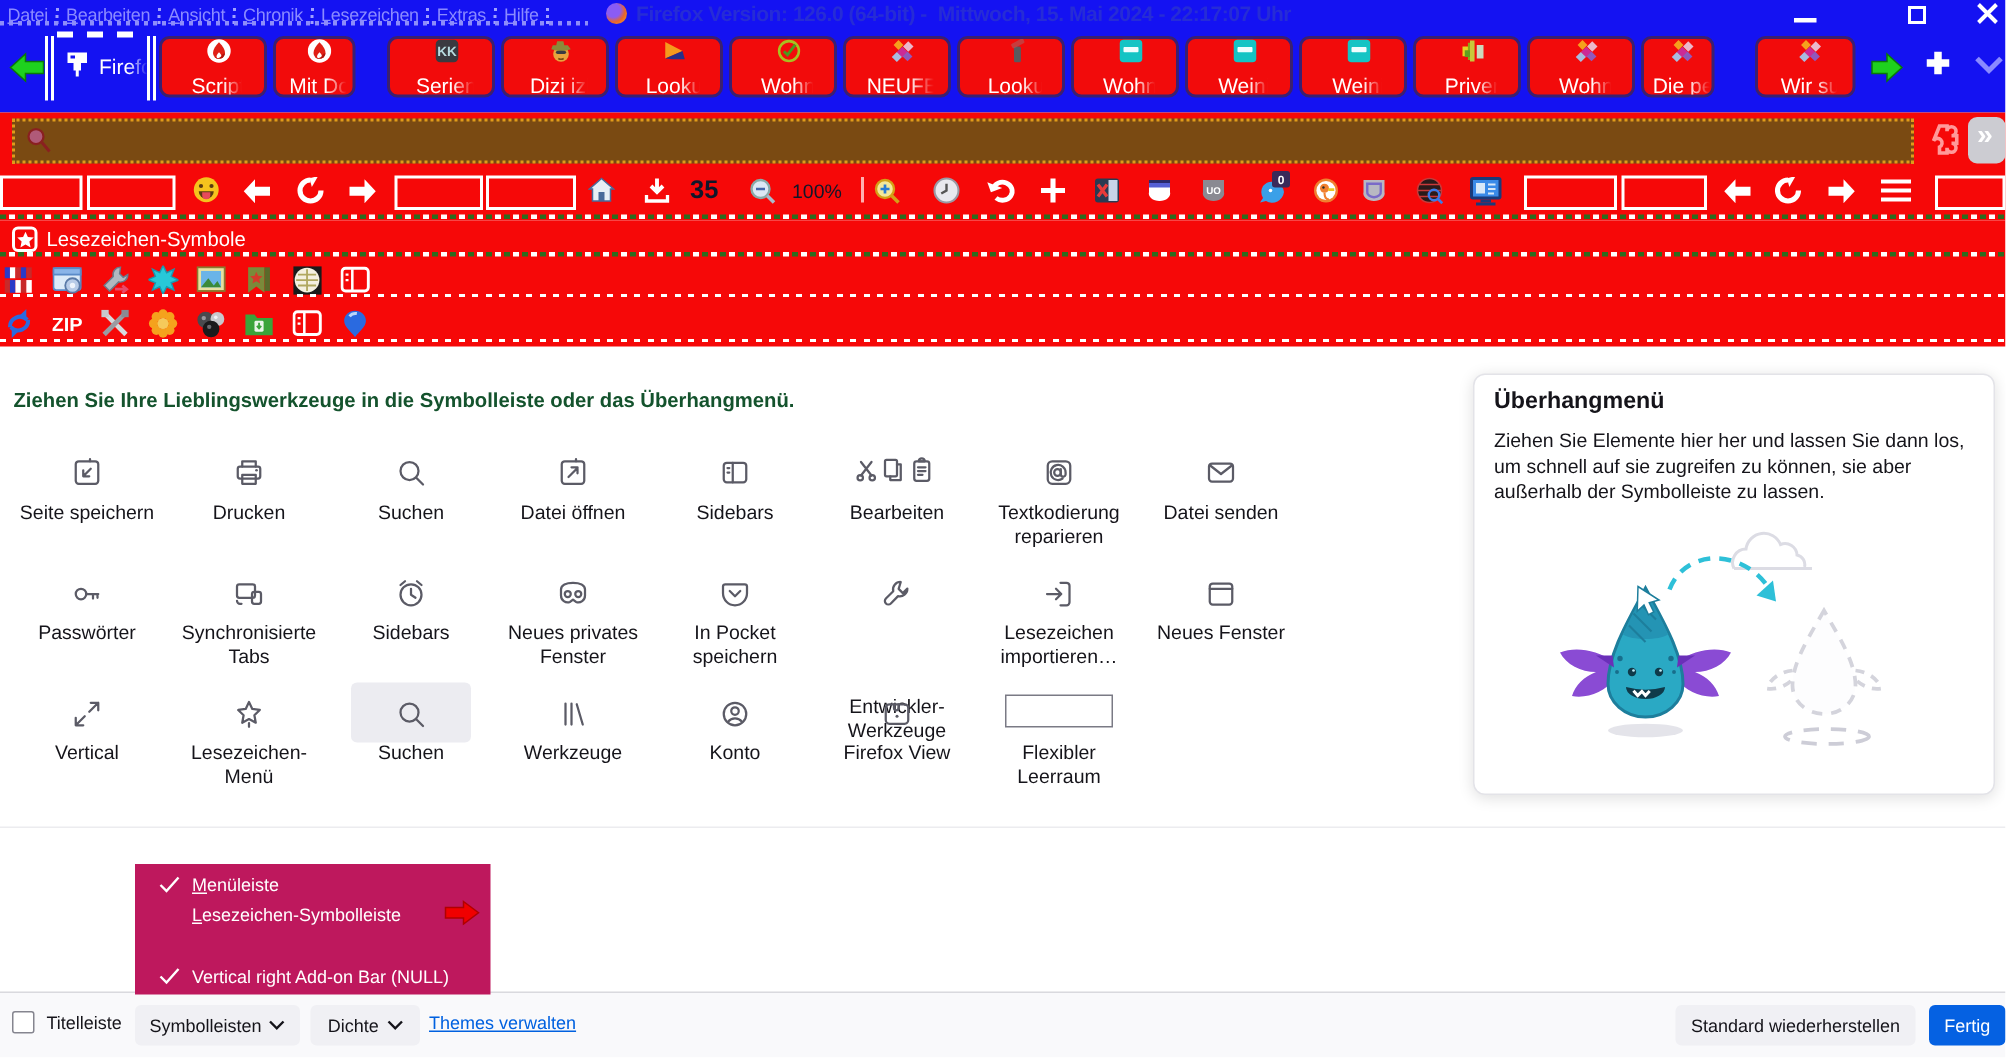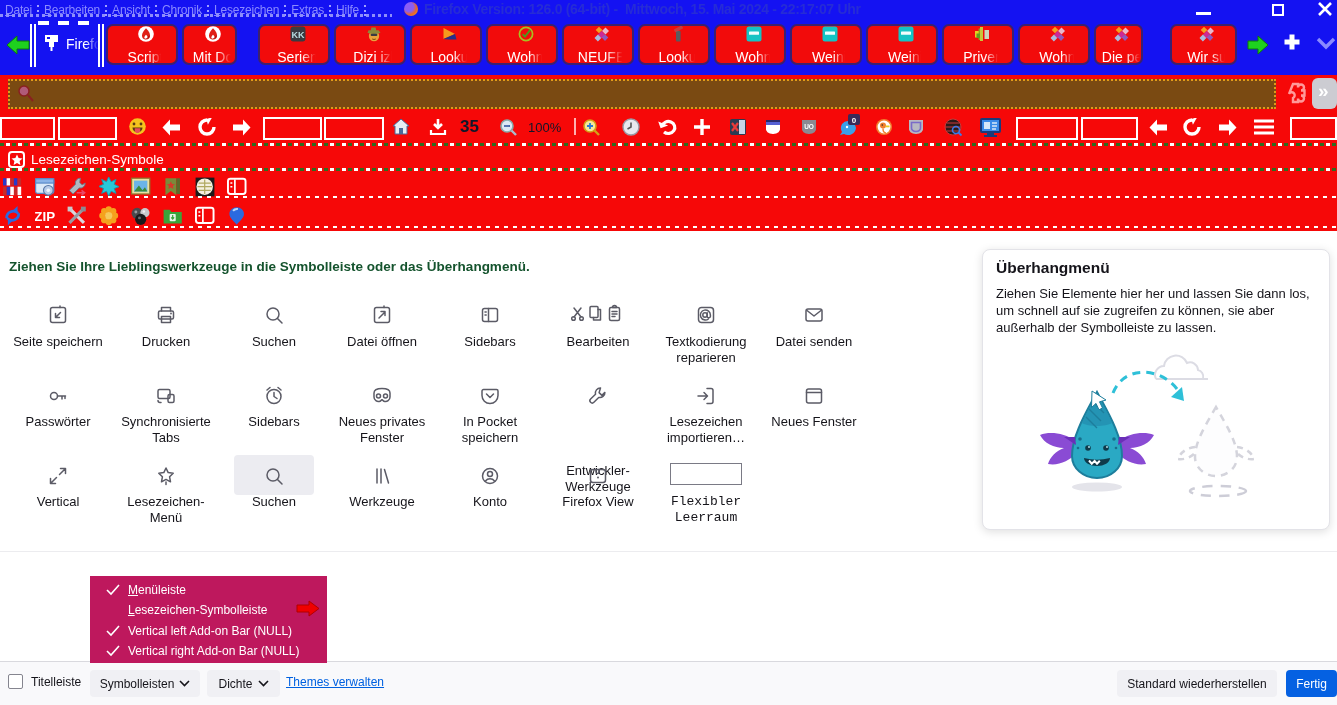--- a/index.html
+++ b/index.html
@@ -611,21 +611,21 @@
         <path d="M6.5 16 a5.5 5 0 0 1 9 0"></path>
       </svg></div>
     <div class="clabel" style="left:436px;top:494px;">Konto</div>
     <div class="abs" style="left:587px;top:465px;"><svg width="22" height="22" fill="none" stroke="#5b5b66" stroke-width="1.5" stroke-linecap="round" stroke-linejoin="round">
         <rect x="3.5" y="4.5" width="15" height="13" rx="2.5"></rect>
         <path d="M9 4.5 v2.5 a1.5 1.5 0 0 0 3 0 V4.5"></path>
         <circle cx="11" cy="12.5" r="1" fill="#5b5b66" stroke="none"></circle>
       </svg></div>
     <div class="clabel" style="left:544px;top:494px;">Firefox View</div>
     <div class="abs" style="left:670px;top:463px;width:72px;height:22px;border:1px solid #7a7a85;background:#fff;"></div>
-    <div class="clabel" style="left:652px;top:494px;font-family:Liberation Mono, monospace;">Flexibler<br>Leerraum</div>
+    <div class="clabel" style="left:652px;top:494px;">Flexibler<br>Leerraum</div>
   <div class="abs" id="hline551"></div>
 
   <div class="abs" id="ovpanel"></div>
   <div class="abs" id="ovtitle">Überhangmenü</div>
   <div class="abs" id="ovbody">Ziehen Sie Elemente hier her und lassen Sie dann los,<br>um schnell auf sie zugreifen zu können, sie aber<br>außerhalb der Symbolleiste zu lassen.</div>
   <svg class="abs" style="left:1030px;top:345px" width="290" height="180" fill="none">
 <path d="M126 34 a9 9 0 0 1 8 -13 a12 12 0 0 1 23 -3 a8 8 0 0 1 11 7 a6.5 6.5 0 0 1 5 8" stroke="#dcdce4" stroke-width="2"></path>
 <path d="M126 34 h52" stroke="#dcdce4" stroke-width="2"></path>
 <ellipse cx="67" cy="142" rx="25" ry="4.5" fill="#e4e4ea"></ellipse>
 <ellipse cx="188" cy="146" rx="28" ry="5" stroke="#cdcdd7" stroke-width="2.5" stroke-dasharray="10 8"></ellipse>
@@ -659,26 +659,20 @@
           <path d="M1 6 L5 10 L13 1" stroke="#fff" stroke-width="1.6" fill="none"></path>
         </svg>
         <span class="txt"><u>M</u>enüleiste</span>
       </div>
     <div class="cmrow" style="top:24px;">
         <span class="txt"><u>L</u>esezeichen-Symbolleiste</span>
       <svg style="position:absolute;left:206px;top:0px" width="24" height="17">
           <path d="M13 1 L23 8.5 L13 16 L13 12 L1 12 L1 5 L13 5 Z" fill="#f00000" stroke="#b00000"></path>
         </svg>
       </div>
-    <div class="cmrow" style="top:45px;">
-        <svg class="chk" width="14" height="12">
-          <path d="M1 6 L5 10 L13 1" stroke="#fff" stroke-width="1.6" fill="none"></path>
-        </svg>
-        <span class="txt">Vertical left Add-on Bar (NULL)</span>
-      </div>
     <div class="cmrow" style="top:65px;">
         <svg class="chk" width="14" height="12">
           <path d="M1 6 L5 10 L13 1" stroke="#fff" stroke-width="1.6" fill="none"></path>
         </svg>
         <span class="txt">Vertical right Add-on Bar (NULL)</span>
       </div>
   </div>
 
   <div class="abs" id="footer"></div>
   <div class="abs" style="left:8px;top:674px;width:15px;height:15px;border:1.5px solid #85858f;border-radius:2px;background:#fff;"></div>

